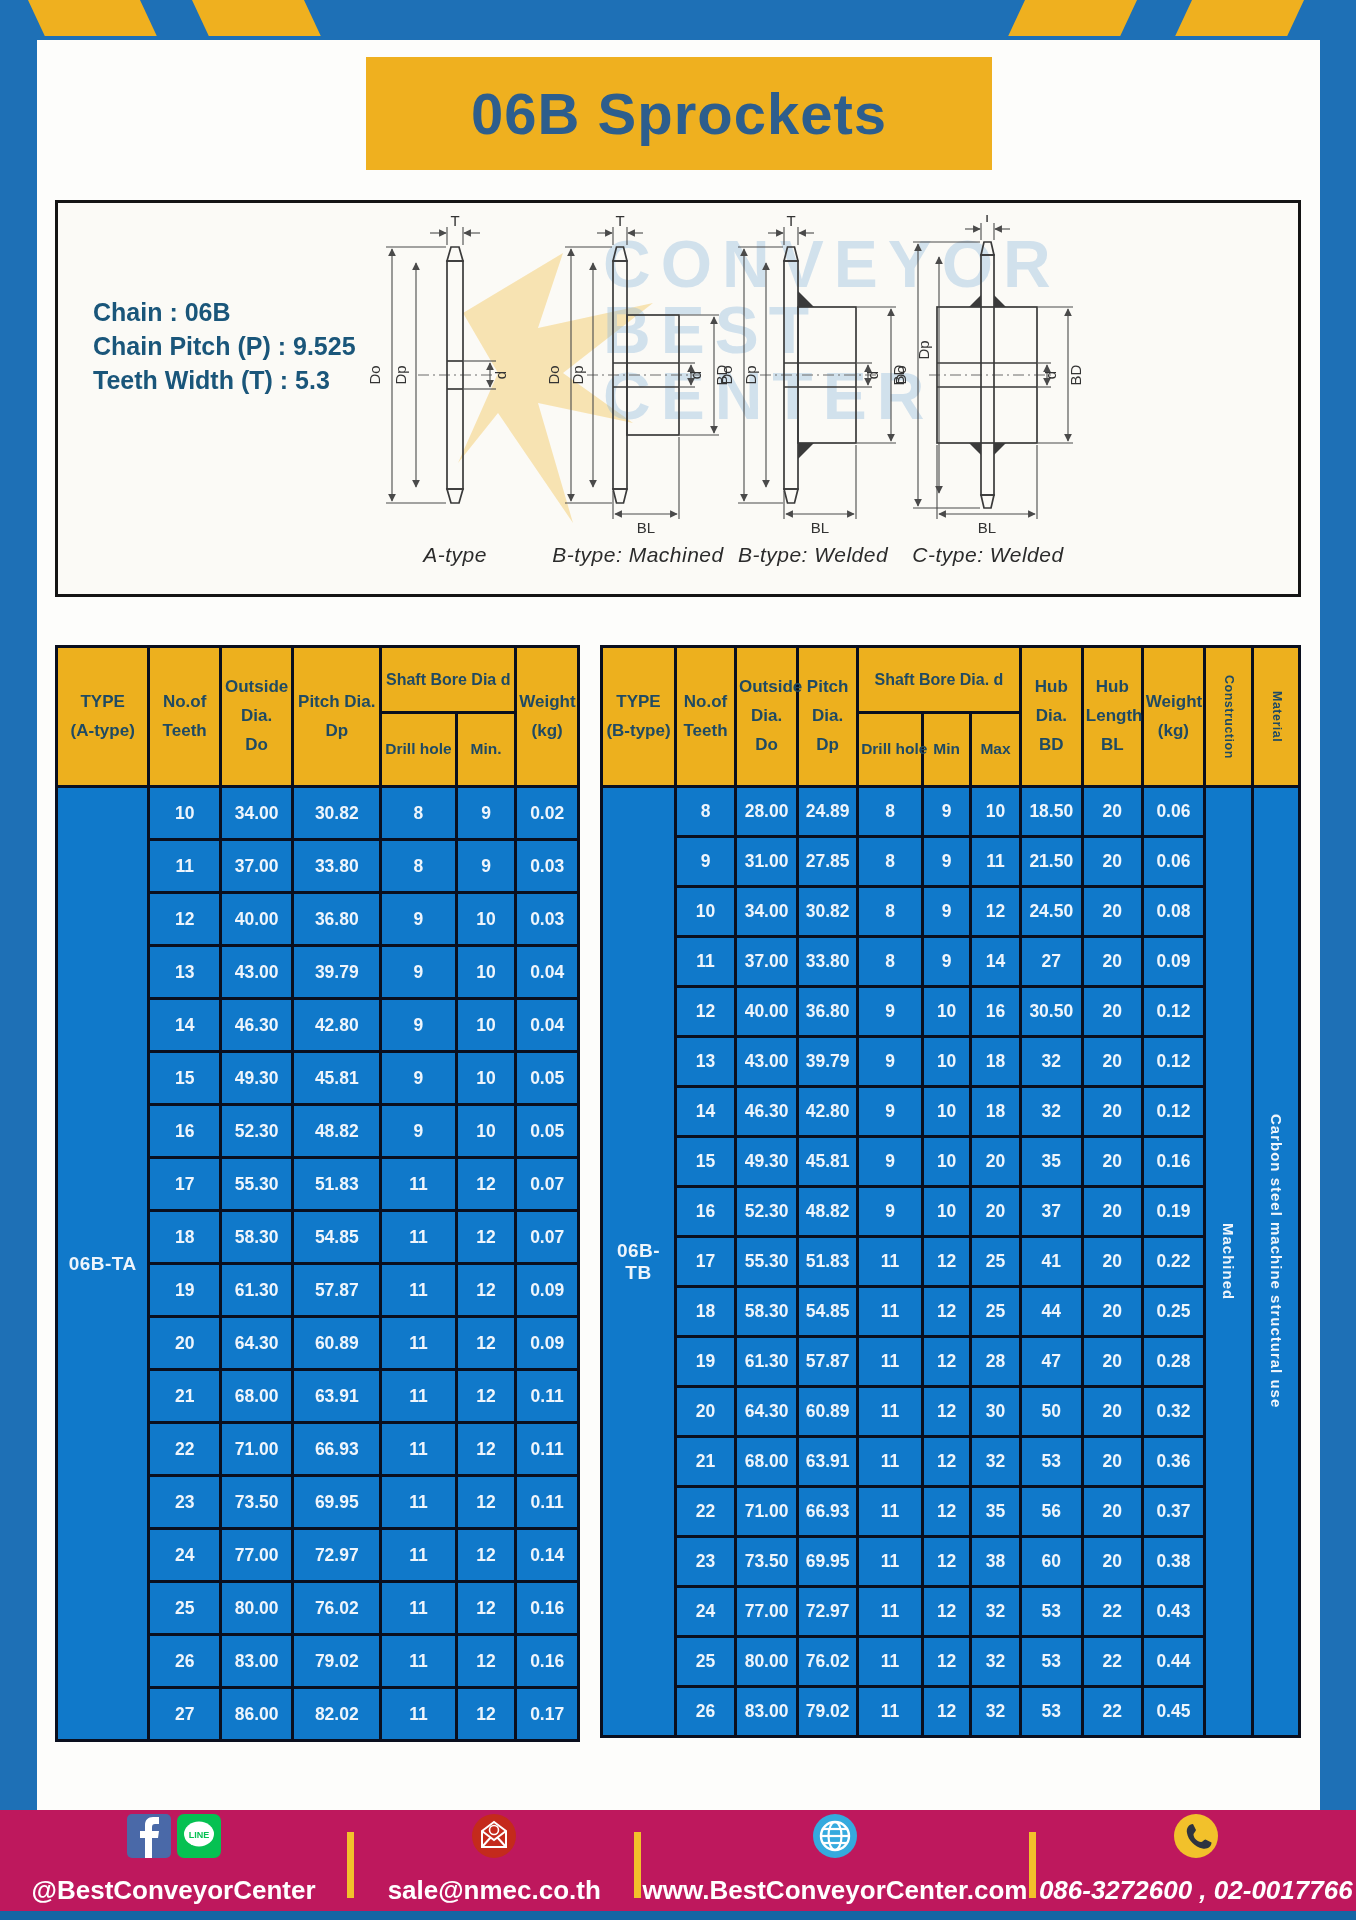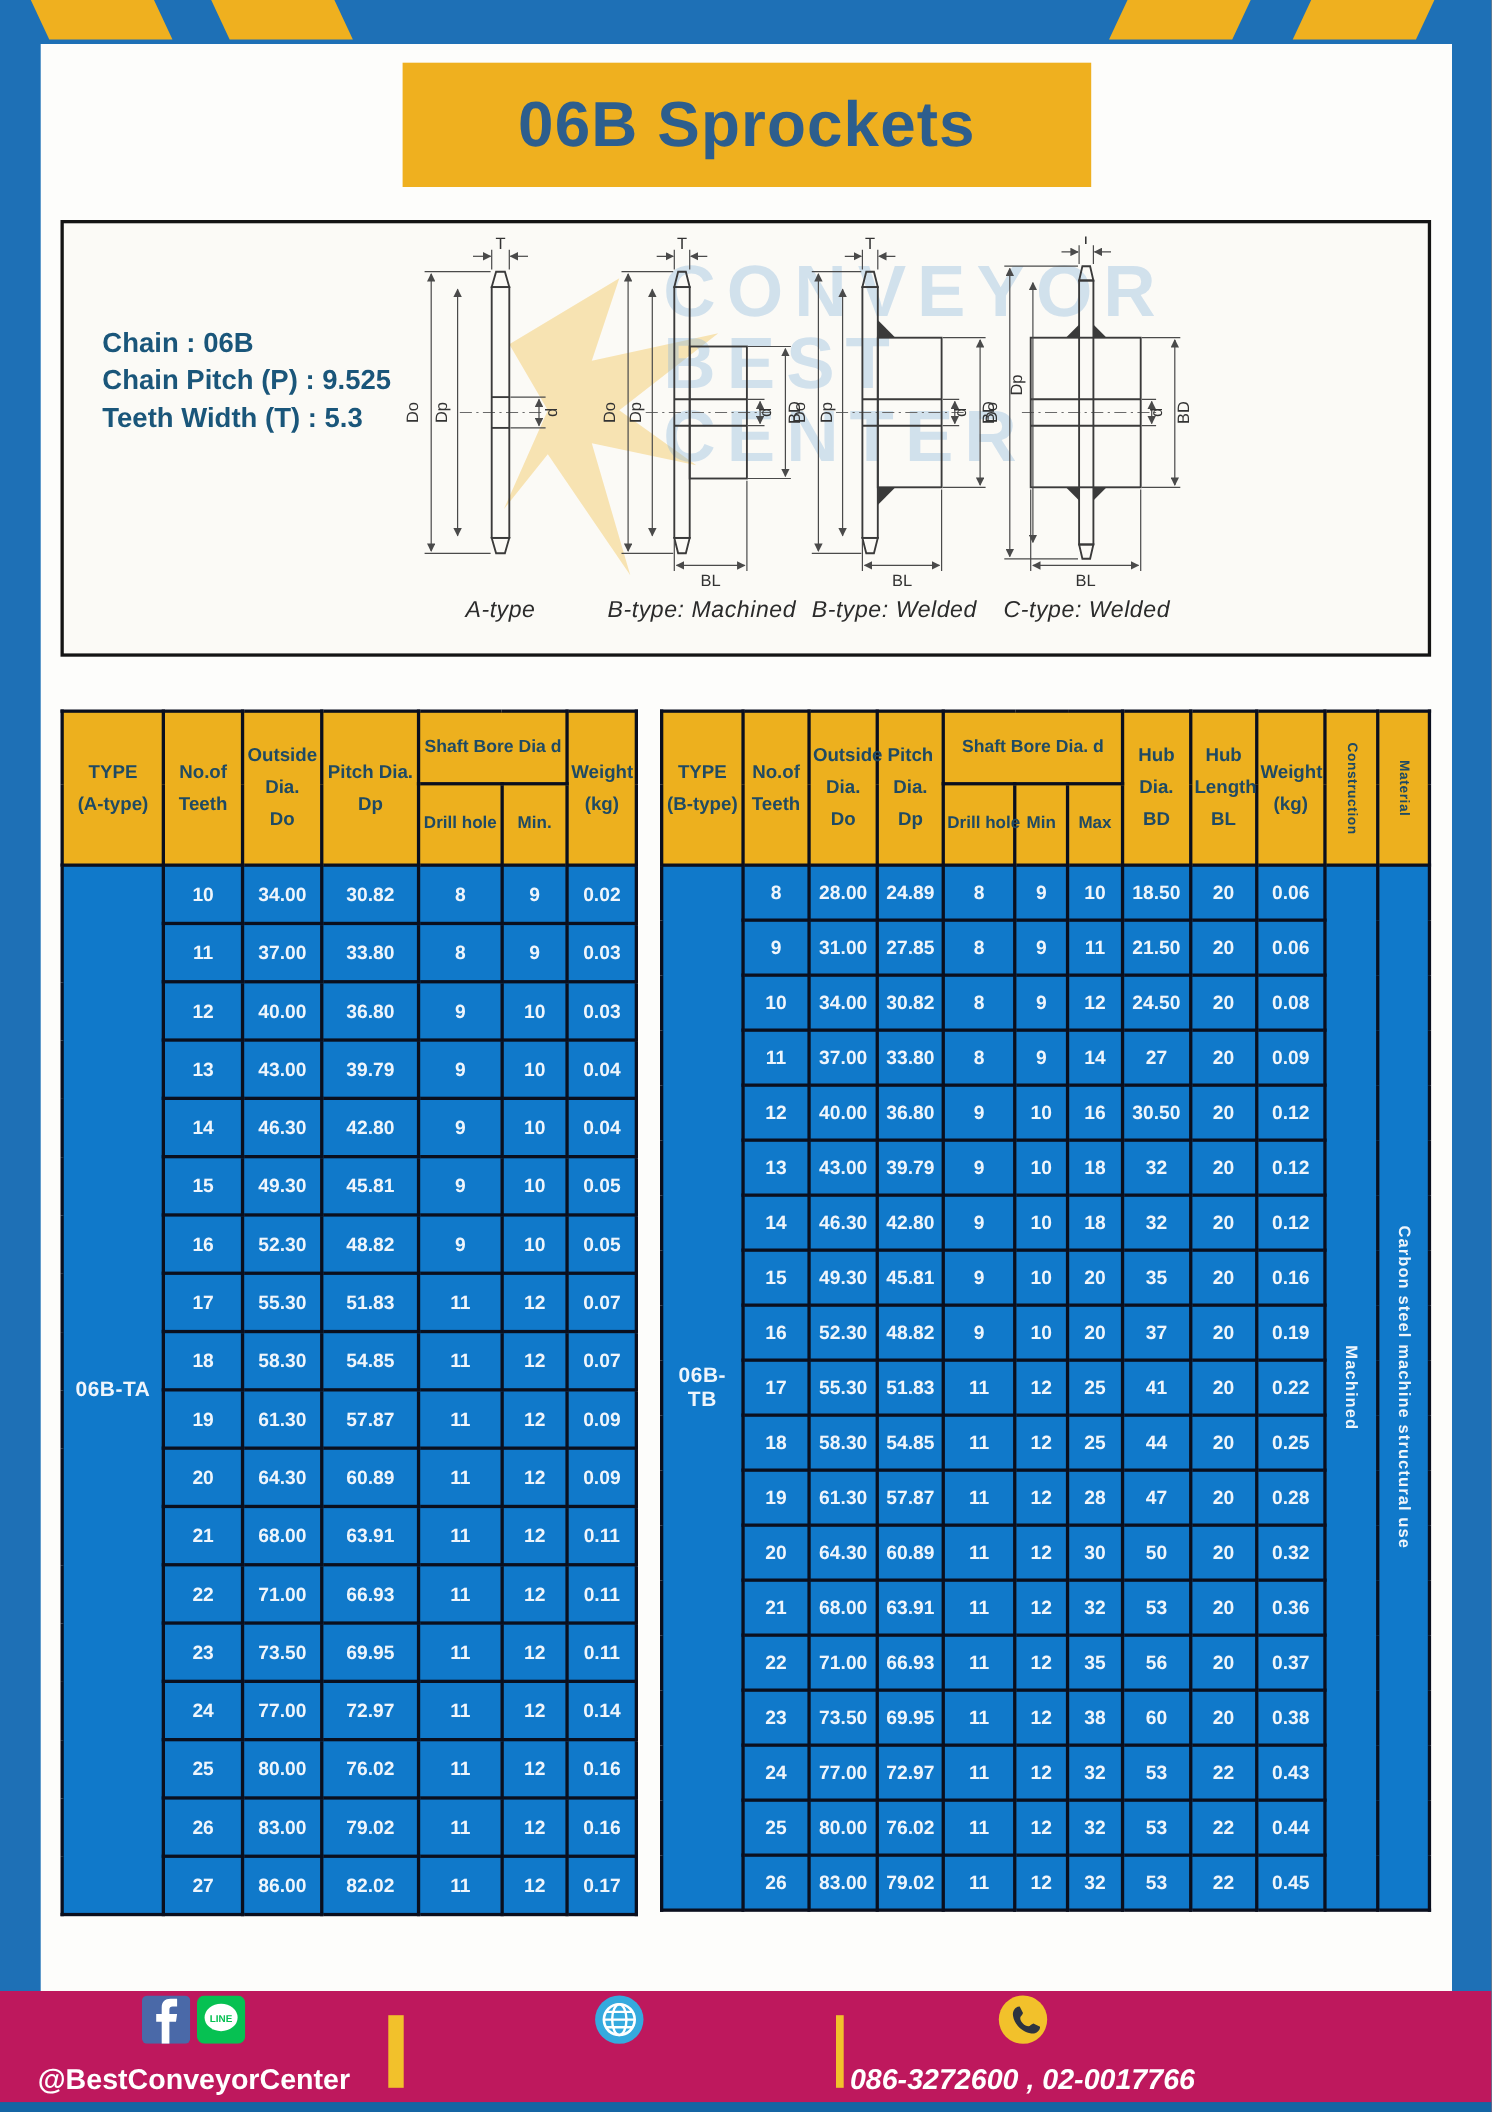--- a/index.html
+++ b/index.html
@@ -718,32 +718,44 @@
         <svg width="44" height="44" viewBox="0 0 44 44">
           <rect x="0" y="0" width="44" height="44" rx="7" fill="#06c152"></rect>
           <ellipse cx="22" cy="20" rx="15" ry="12.5" fill="#fff"></ellipse>
           <path d="M14 31 l8-2 -6-4 z" fill="#fff"></path>
           <text x="22" y="24" text-anchor="middle" font-size="9" font-weight="bold" fill="#06c152" font-family="Liberation Sans, sans-serif">LINE</text>
         </svg>
       </div>
       <div class="lbl">@BestConveyorCenter</div>
     </div>
     <div class="f-div"></div>
+    <div class="f-item f2">
+      <div class="icons">
+        <svg width="46" height="46" viewBox="0 0 46 46">
+          <circle cx="23" cy="23" r="22" fill="#c42a1c"></circle>
+          <path d="M11 18 L23 9 L35 18 V34 H11 Z" fill="none" stroke="#fff" stroke-width="2"></path>
+          <path d="M11 18 L23 27 L35 18 M11 34 L20 24 M35 34 L26 24" fill="none" stroke="#fff" stroke-width="2"></path>
+          <circle cx="23" cy="17" r="4.5" fill="none" stroke="#fff" stroke-width="1.6"></circle>
+        </svg>
+      </div>
+      <div class="lbl">sale@nmec.co.th</div>
+    </div>
     <div class="f-div"></div>
     <div class="f-item f3">
       <div class="icons">
         <svg width="46" height="46" viewBox="0 0 46 46">
           <circle cx="23" cy="23" r="22" fill="#35aade"></circle>
           <circle cx="23" cy="23" r="14" fill="none" stroke="#fff" stroke-width="2.4"></circle>
           <ellipse cx="23" cy="23" rx="6.5" ry="14" fill="none" stroke="#fff" stroke-width="2.2"></ellipse>
           <line x1="9" y1="23" x2="37" y2="23" stroke="#fff" stroke-width="2.2"></line>
           <line x1="11" y1="16" x2="35" y2="16" stroke="#fff" stroke-width="2.2"></line>
           <line x1="11" y1="30" x2="35" y2="30" stroke="#fff" stroke-width="2.2"></line>
         </svg>
       </div>
+      <div class="lbl">www.BestConveyorCenter.com</div>
     </div>
     <div class="f-div"></div>
     <div class="f-item f4">
       <div class="icons">
         <svg width="46" height="46" viewBox="0 0 46 46">
           <circle cx="23" cy="23" r="22" fill="#f2c12b"></circle>
           <path d="M14 20 c-1-5 2-9 6-9 l3 6 c-0.5 2-2.5 3-2.5 4.5 0 3.5 4 7.5 7.5 7.5 1.5 0 2.5-2 4.5-2.5 l6 3 c0 4-4 7-9 6 C22 34 15 27 14 20 z" fill="#2e3440"></path>
         </svg>
       </div>
       <div class="lbl">086-3272600 , 02-0017766</div>

